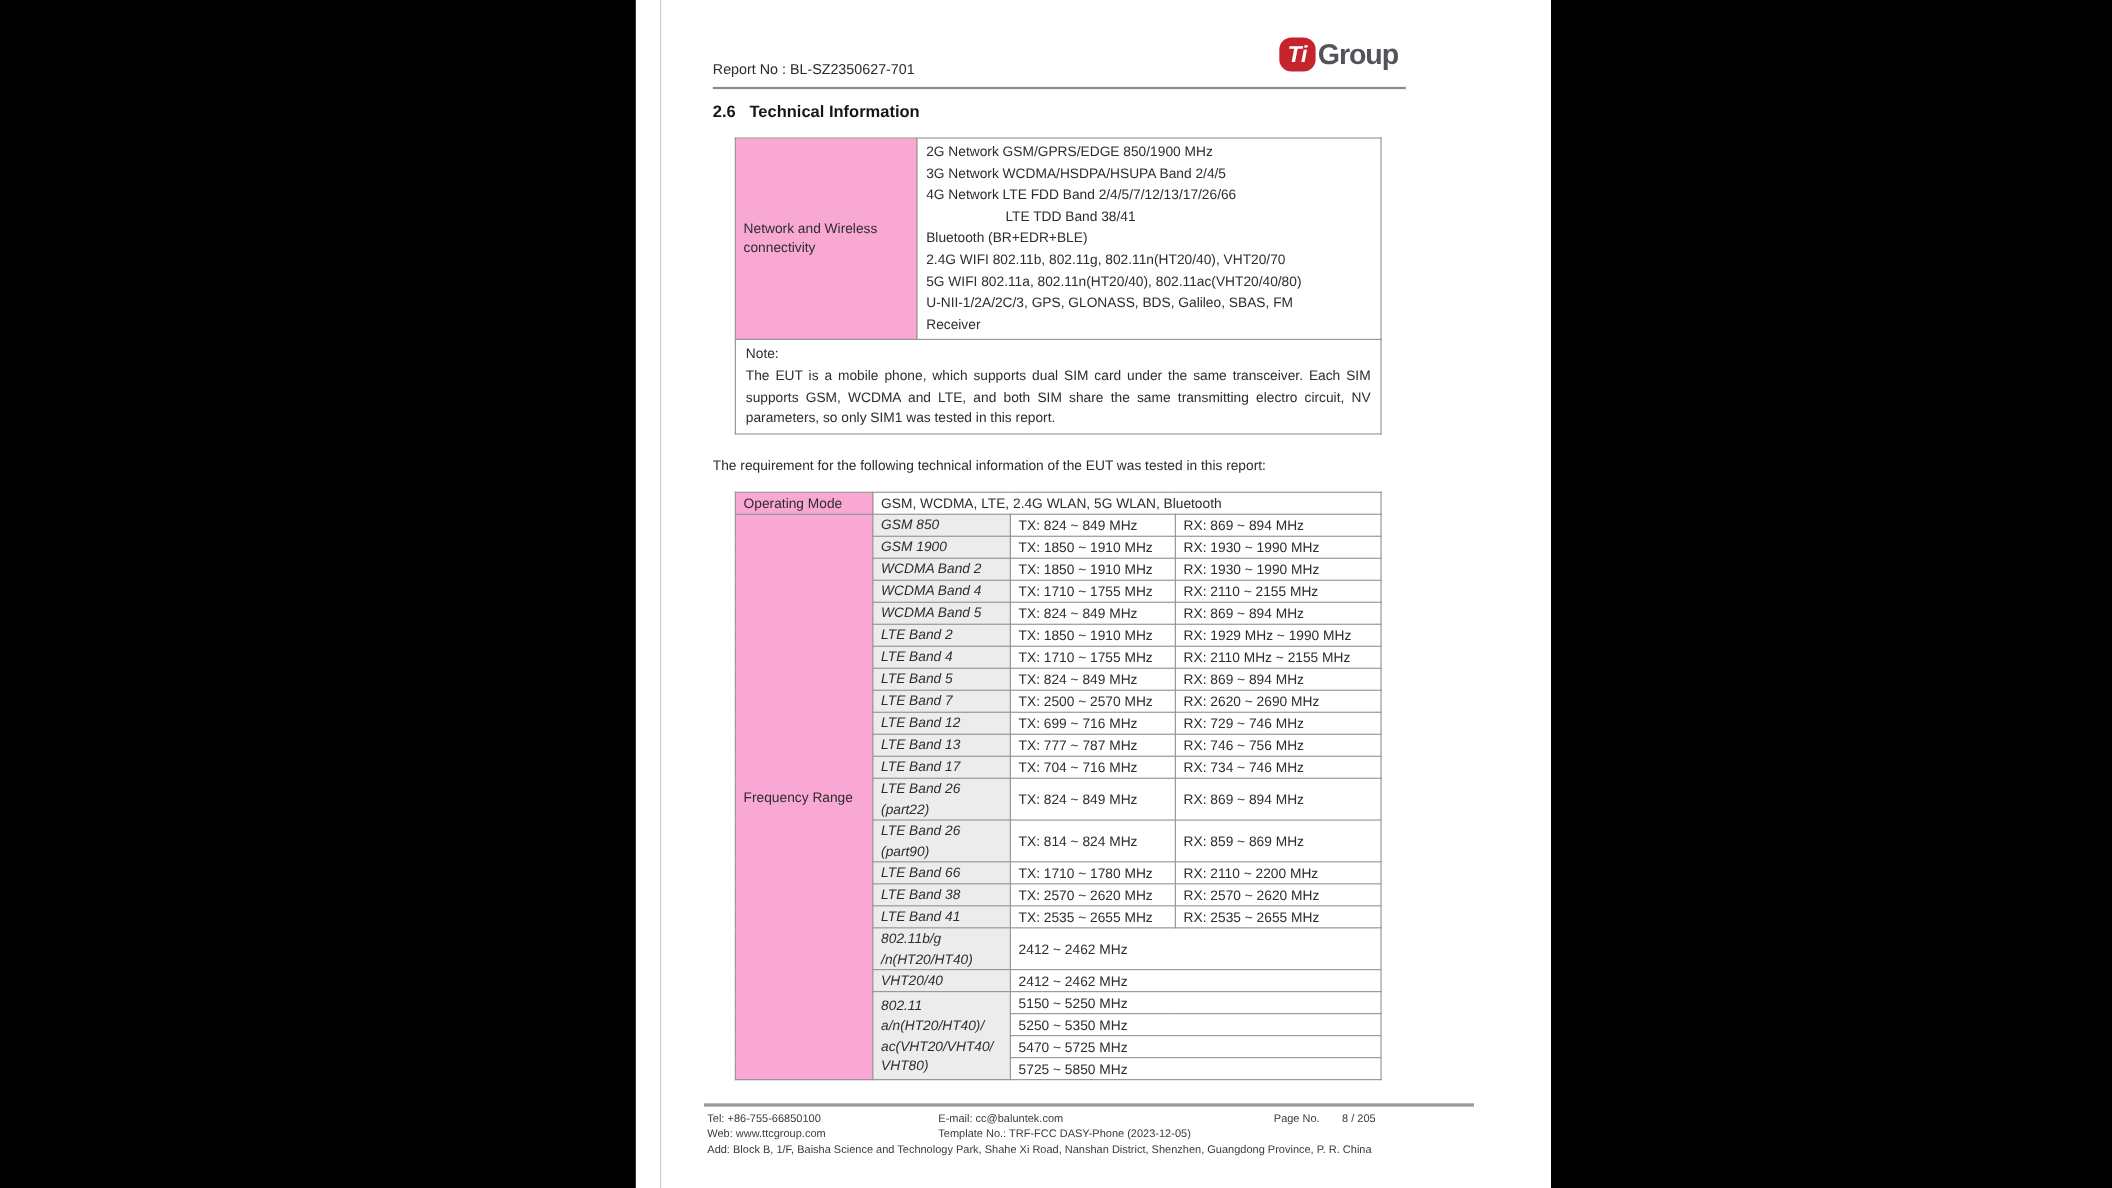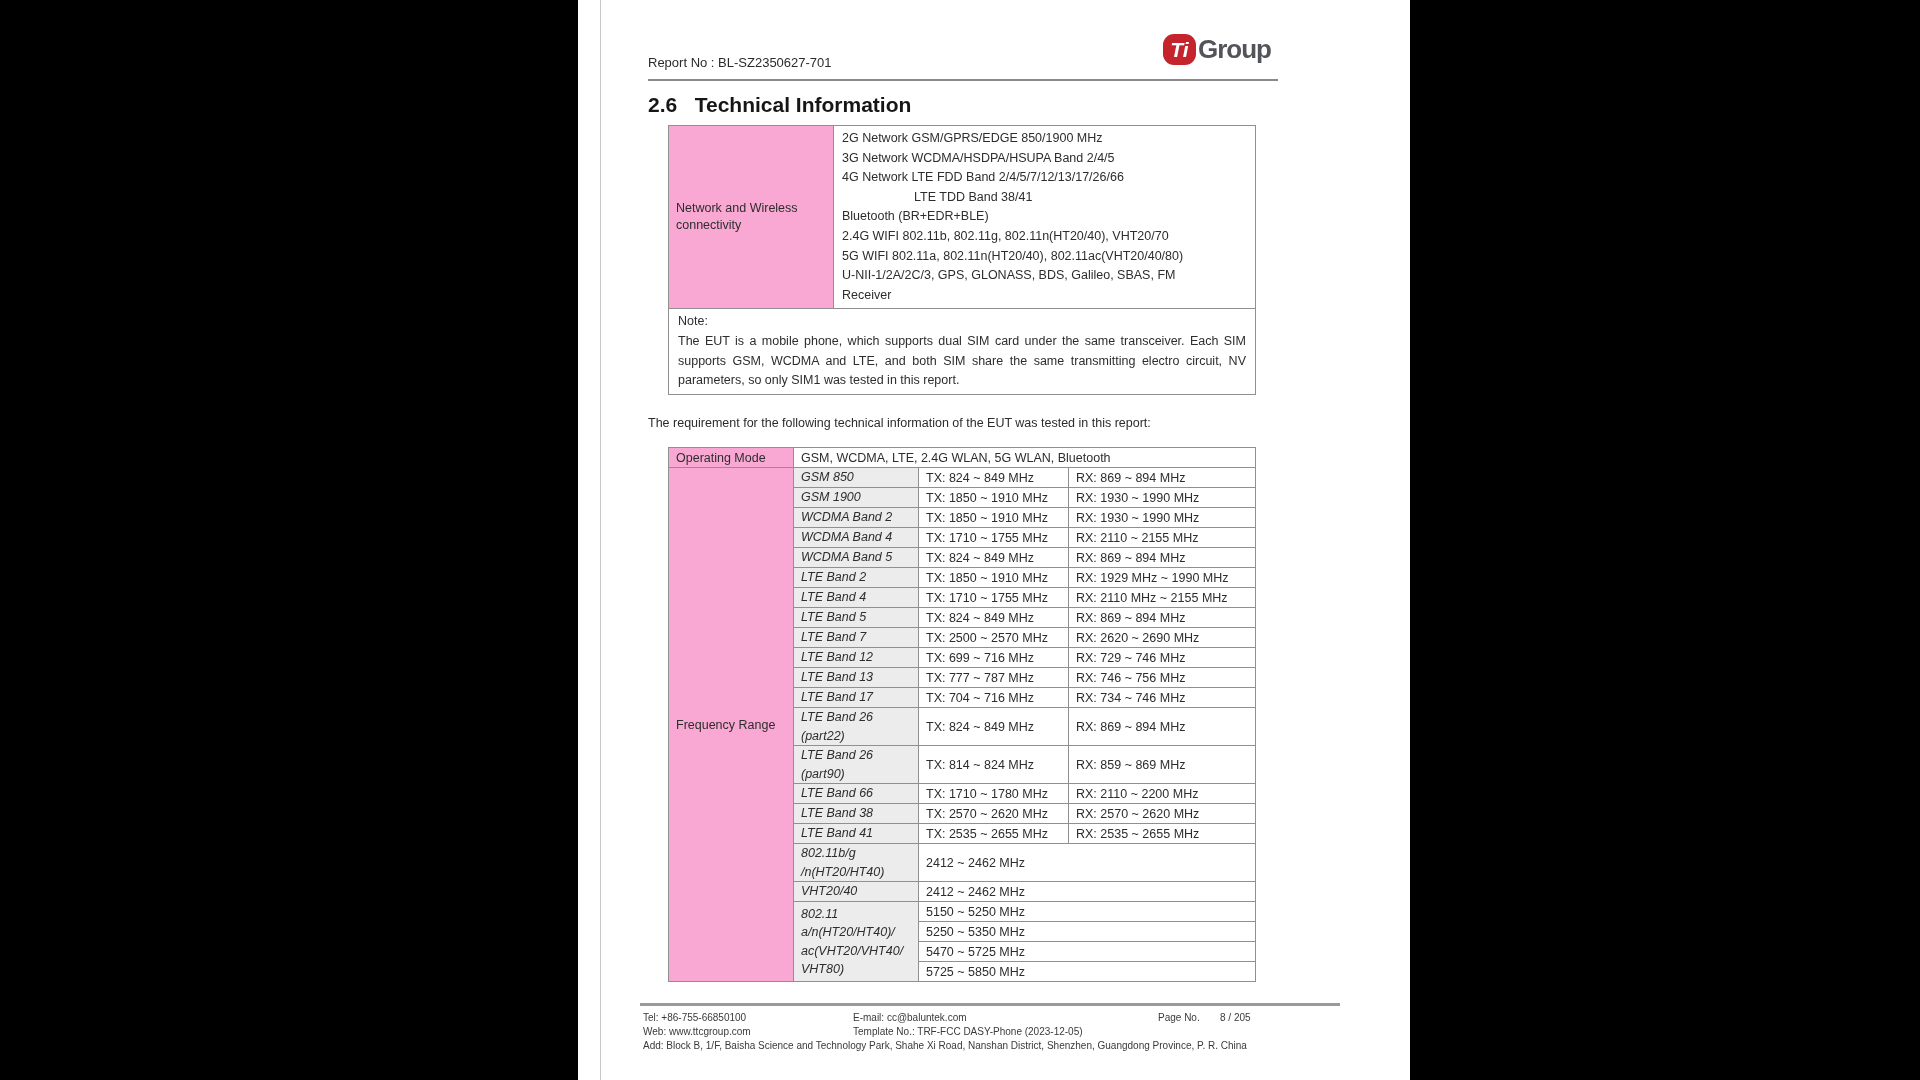--- a/index.html
+++ b/index.html
@@ -13,21 +13,21 @@
   }
   .edge-line{position:absolute;left:22px;top:0;width:1px;height:1080px;background:#c9c9c9;}
   .report-no{position:absolute;left:70px;top:55px;font-size:13px;color:#2b2b2b;}
   .header-rule{position:absolute;left:70px;top:79px;width:630px;height:2px;background:#8a8a8a;}
   .logo{position:absolute;left:585px;top:34px;display:flex;align-items:center;}
   .logo-badge{
     width:33px;height:31px;border-radius:6px;color:#fff;font-weight:bold;
     font-size:21px;font-style:italic;display:flex;align-items:center;justify-content:center;
   }
   .logo-text{font-size:26px;font-weight:bold;letter-spacing:-1px;margin-left:2px;}
-  .section-title{position:absolute;left:70px;top:93px;font-size:21px;font-weight:bold;color:#161616;white-space:pre;}
+  .section-title{position:absolute;left:70px;top:93px;font-size:15px;font-weight:bold;color:#161616;white-space:pre;}
 
   table{border-collapse:collapse;table-layout:fixed;}
   td{border:1px solid #909090;font-size:12.5px;color:#2d2d2d;padding:0 7px;vertical-align:middle;}
   .lbl-cell{background:#f9a8d4;}
 
   .t1{position:absolute;left:90px;top:125px;width:587px;}
   .conn-lines-cell{padding:3px 8px;}
   .conn-line{line-height:19.6px;white-space:nowrap;}
   .conn-line.indent{padding-left:72px;}
   .conn-label{line-height:17px;}

